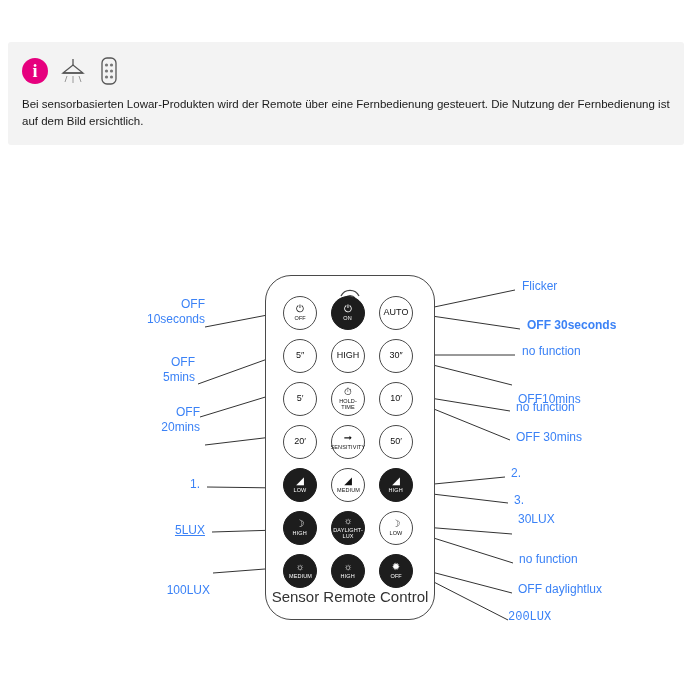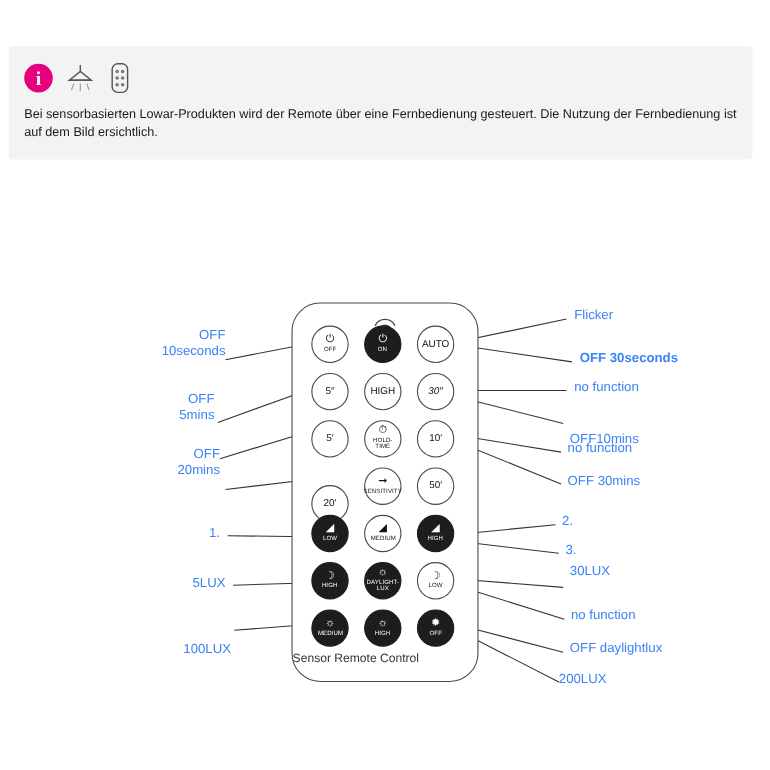--- a/index.html
+++ b/index.html
@@ -74,22 +74,22 @@
     border: 1.6px solid #4a4a4a;
     border-radius: 26px;
     background: #ffffff;
     box-sizing: border-box;
   }
   .remote-title {
     position: absolute;
     left: 0;
     right: 0;
     bottom: 14px;
-    text-align: left;
-    font-size: 11px;
+    text-align: center;
+    font-size: 15px;
     color: #333333;
   }
   .wave {
     position: absolute;
     left: 50%;
     top: 8px;
     transform: translateX(-50%);
   }
 
   .btn {
@@ -225,36 +225,36 @@
   <div class="btn" style="left:379px; top:51px;">
     <span class="big">AUTO</span>
   </div>
 
   <div class="btn" style="left:283px; top:94px;">
     <span class="big">5″</span>
   </div>
   <div class="btn" style="left:331px; top:94px;">
     <span class="big">HIGH</span>
   </div>
-  <div class="btn" style="left:379px; top:94px;font-style:italic;">
+  <div class="btn" style="left:379px; top:94px;">
     <span class="big">30″</span>
   </div>
 
   <div class="btn" style="left:283px; top:137px;">
     <span class="big">5′</span>
   </div>
   <div class="btn" style="left:331px; top:137px;">
     <span class="glyph">⏱</span>
     <span class="cap">HOLD-TIME</span>
   </div>
   <div class="btn" style="left:379px; top:137px;">
     <span class="big">10′</span>
   </div>
 
-  <div class="btn" style="left:283px; top:196px;">
+  <div class="btn" style="left:283px; top:180px;">
     <span class="big">20′</span>
   </div>
   <div class="btn" style="left:331px; top:180px;">
     <span class="glyph">➞</span>
     <span class="cap">SENSITIVITY</span>
   </div>
   <div class="btn" style="left:379px; top:180px;">
     <span class="big">50′</span>
   </div>
 
@@ -297,28 +297,28 @@
     <span class="cap">OFF</span>
   </div>
 
   <div class="label left" style="left:85px; top:52px; width:120px;">OFF
 10seconds</div>
   <div class="label left" style="left:85px; top:110px; width:110px;">OFF
 5mins</div>
   <div class="label left" style="left:85px; top:160px; width:115px;">OFF
 20mins</div>
   <div class="label left" style="left:140px; top:232px; width:60px;">1.</div>
-  <div class="label left" style="left:120px; top:278px; width:85px;">5LUX</div>
+  <div class="label left" style="left:120px; top:278px; width:85px;text-decoration:underline;">5LUX</div>
   <div class="label left" style="left:100px; top:338px; width:110px;">100LUX</div>
 
   <div class="label right" style="left:522px; top:34px;">Flicker</div>
   <div class="label right" style="left:527px; top:73px;font-weight:bold;">OFF 30seconds</div>
   <div class="label right" style="left:522px; top:99px;">no function</div>
   <div class="label right" style="left:518px; top:129px;margin-top:18px;">OFF10mins</div>
   <div class="label right" style="left:516px; top:155px;">no function</div>
   <div class="label right" style="left:516px; top:185px;">OFF 30mins</div>
   <div class="label right" style="left:511px; top:221px;">2.</div>
   <div class="label right" style="left:514px; top:248px;">3.</div>
   <div class="label right" style="left:518px; top:267px;">30LUX</div>
   <div class="label right" style="left:519px; top:307px;">no function</div>
   <div class="label right" style="left:518px; top:337px;">OFF daylightlux</div>
-  <div class="label right" style="left:508px; top:365px;">200LUX</div>
+  <div class="label right" style="left:508px; top:365px;font-family:Liberation Mono, monospace;">200LUX</div>
 </div>
 
 </body></html>

